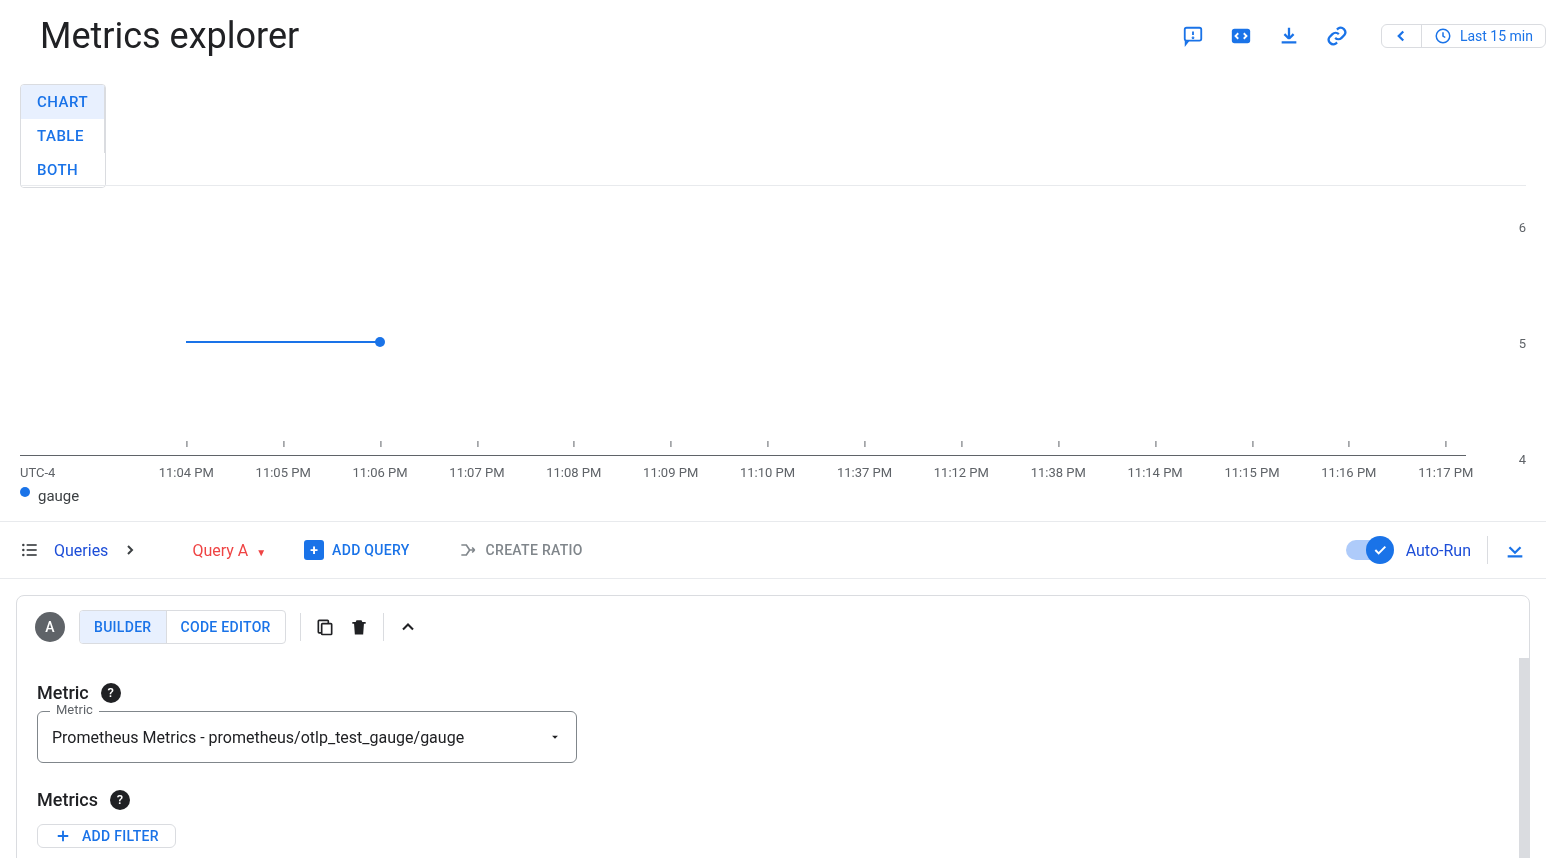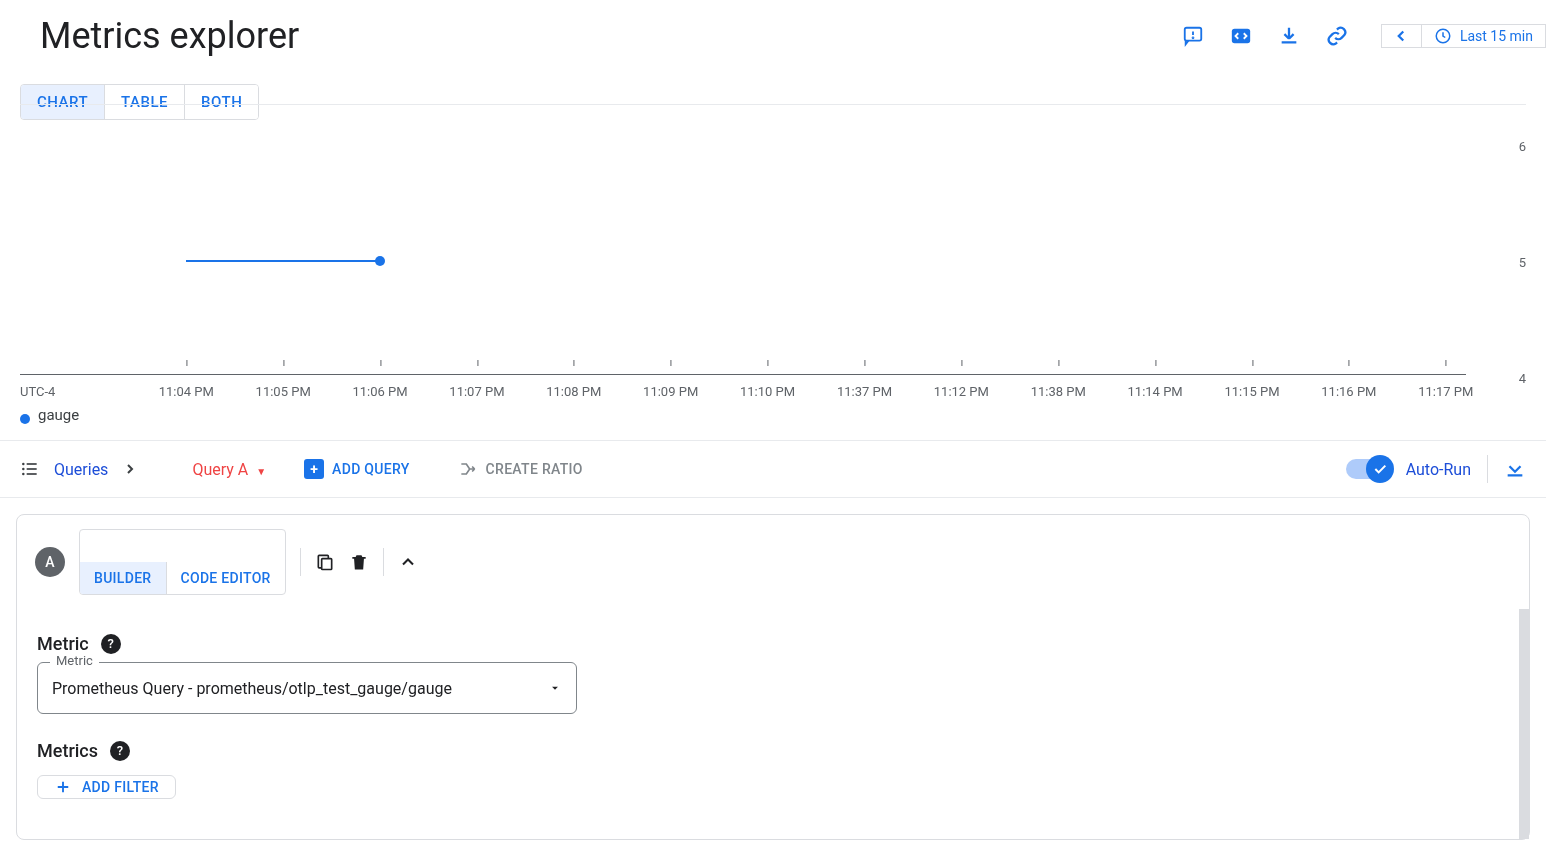--- a/index.html
+++ b/index.html
@@ -41,21 +41,21 @@
     display: flex;
     align-items: center;
     justify-content: center;
     cursor: pointer;
     color: #1a73e8;
   }
   .time-controls {
     display: flex;
     align-items: center;
     border: 1px solid #dadce0;
-    border-radius: 0;
+    border-radius: 6px;
     height: 24px;
     margin-left: 8px;
   }
   .time-prev {
     width: 40px;
     height: 100%;
     display: flex;
     align-items: center;
     justify-content: center;
     border-right: 1px solid #dadce0;
@@ -69,22 +69,23 @@
     padding: 0 12px;
     color: #1a73e8;
     cursor: pointer;
     white-space: nowrap;
   }
   
   .view-tabs {
     display: inline-flex;
     border: 1px solid #dadce0;
     border-radius: 4px;
-    margin: 12px 0 4px 20px;
+    margin: 12px 0 17px 20px;
     overflow: hidden;
+    flex-direction: column;
   }
   .view-tab {
     padding: 8px 16px;
     font-size: 15px;
     font-weight: 500;
     letter-spacing: 0.5px;
     color: #1a73e8;
     cursor: pointer;
     border-right: 1px solid #dadce0;
     background: #fff;
@@ -158,21 +159,21 @@
     position: absolute;
     width: 10px;
     height: 10px;
     border-radius: 50%;
     background: #1a73e8;
     transform: translate(-50%, -50%);
   }
   .legend {
     margin: 32px 0 0 20px;
     display: flex;
-    align-items: flex-end;
+    align-items: flex-start;
     gap: 8px;
     font-size: 15px;
     color: #3c4043;
   }
   .legend-dot {
     width: 10px;
     height: 10px;
     border-radius: 50%;
     background: #1a73e8;
   }
@@ -273,21 +274,20 @@
     border-radius: 4px;
     overflow: hidden;
   }
   .mode-tab {
     padding: 8px 14px;
     font-size: 14px;
     font-weight: 500;
     letter-spacing: 0.3px;
     color: #1a73e8;
     cursor: pointer;
-    margin-top: 32px;
   }
   .mode-tab.active { background: #e8f0fe; }
   .mode-tab:first-child { border-right: 1px solid #dadce0; }
   .panel-icon {
     cursor: pointer;
     color: #202124;
   }
   .panel-body {
     padding: 10px 20px 20px 20px;
     border-right: 10px solid #dadce0;
@@ -521,21 +521,21 @@
         </div>
       </div>
 
       <div class="panel-body">
         <div class="section-label">
           <span>Metric</span>
           <div class="help-dot">?</div>
         </div>
         <div class="select-field">
           <div class="float-label">Metric</div>
-          <div class="select-value">Prometheus Query - prometheus/otlp_test_gauge/gauge</div>
+          <div class="select-value">Prometheus Metrics - prometheus/otlp_test_gauge/gauge</div>
           <svg width="14" height="14" viewBox="0 0 24 24" fill="#202124">
               <path d="M7 10l5 5 5-5z"></path>
             </svg>
         </div>
 
         <div class="section-label" style="margin-top:26px">
           <span>Metrics</span>
           <div class="help-dot">?</div>
         </div>
         <div class="add-filter-btn">

